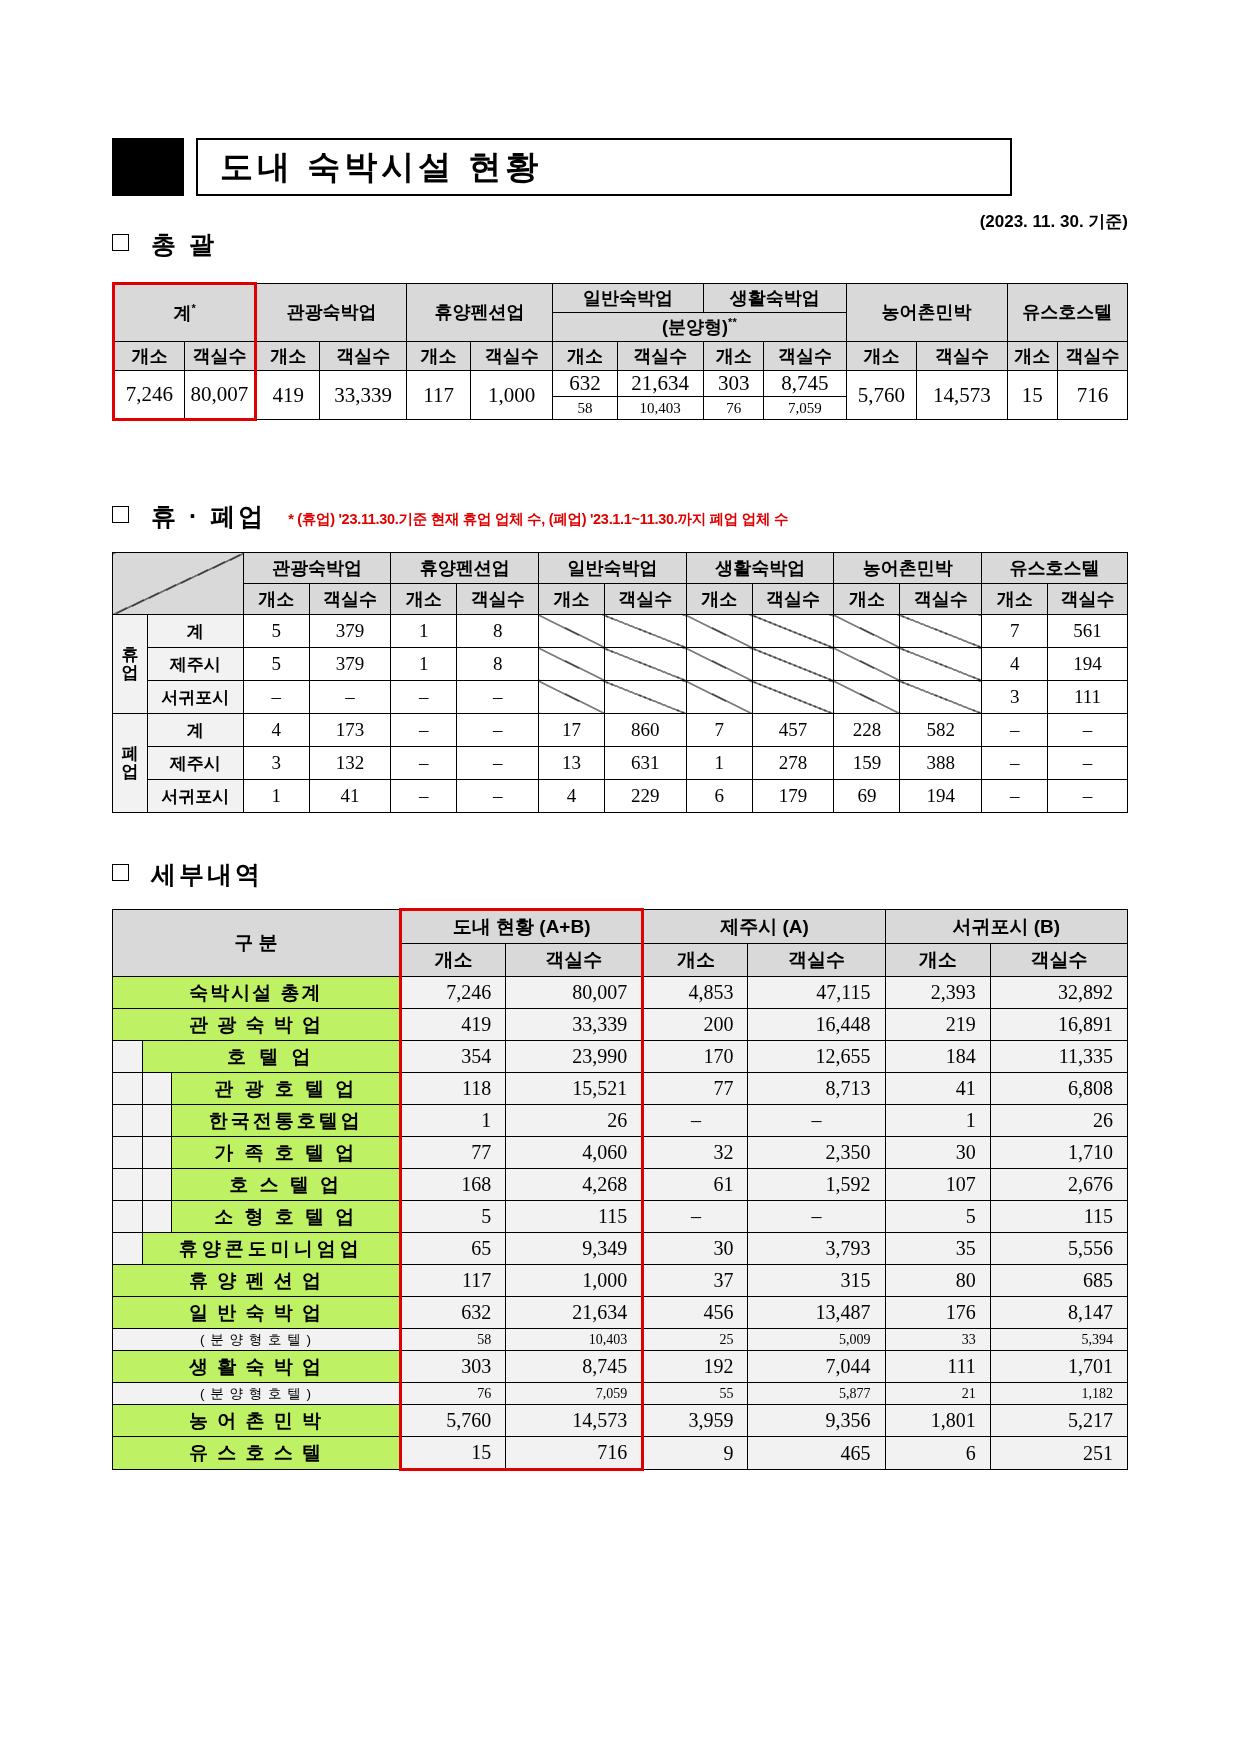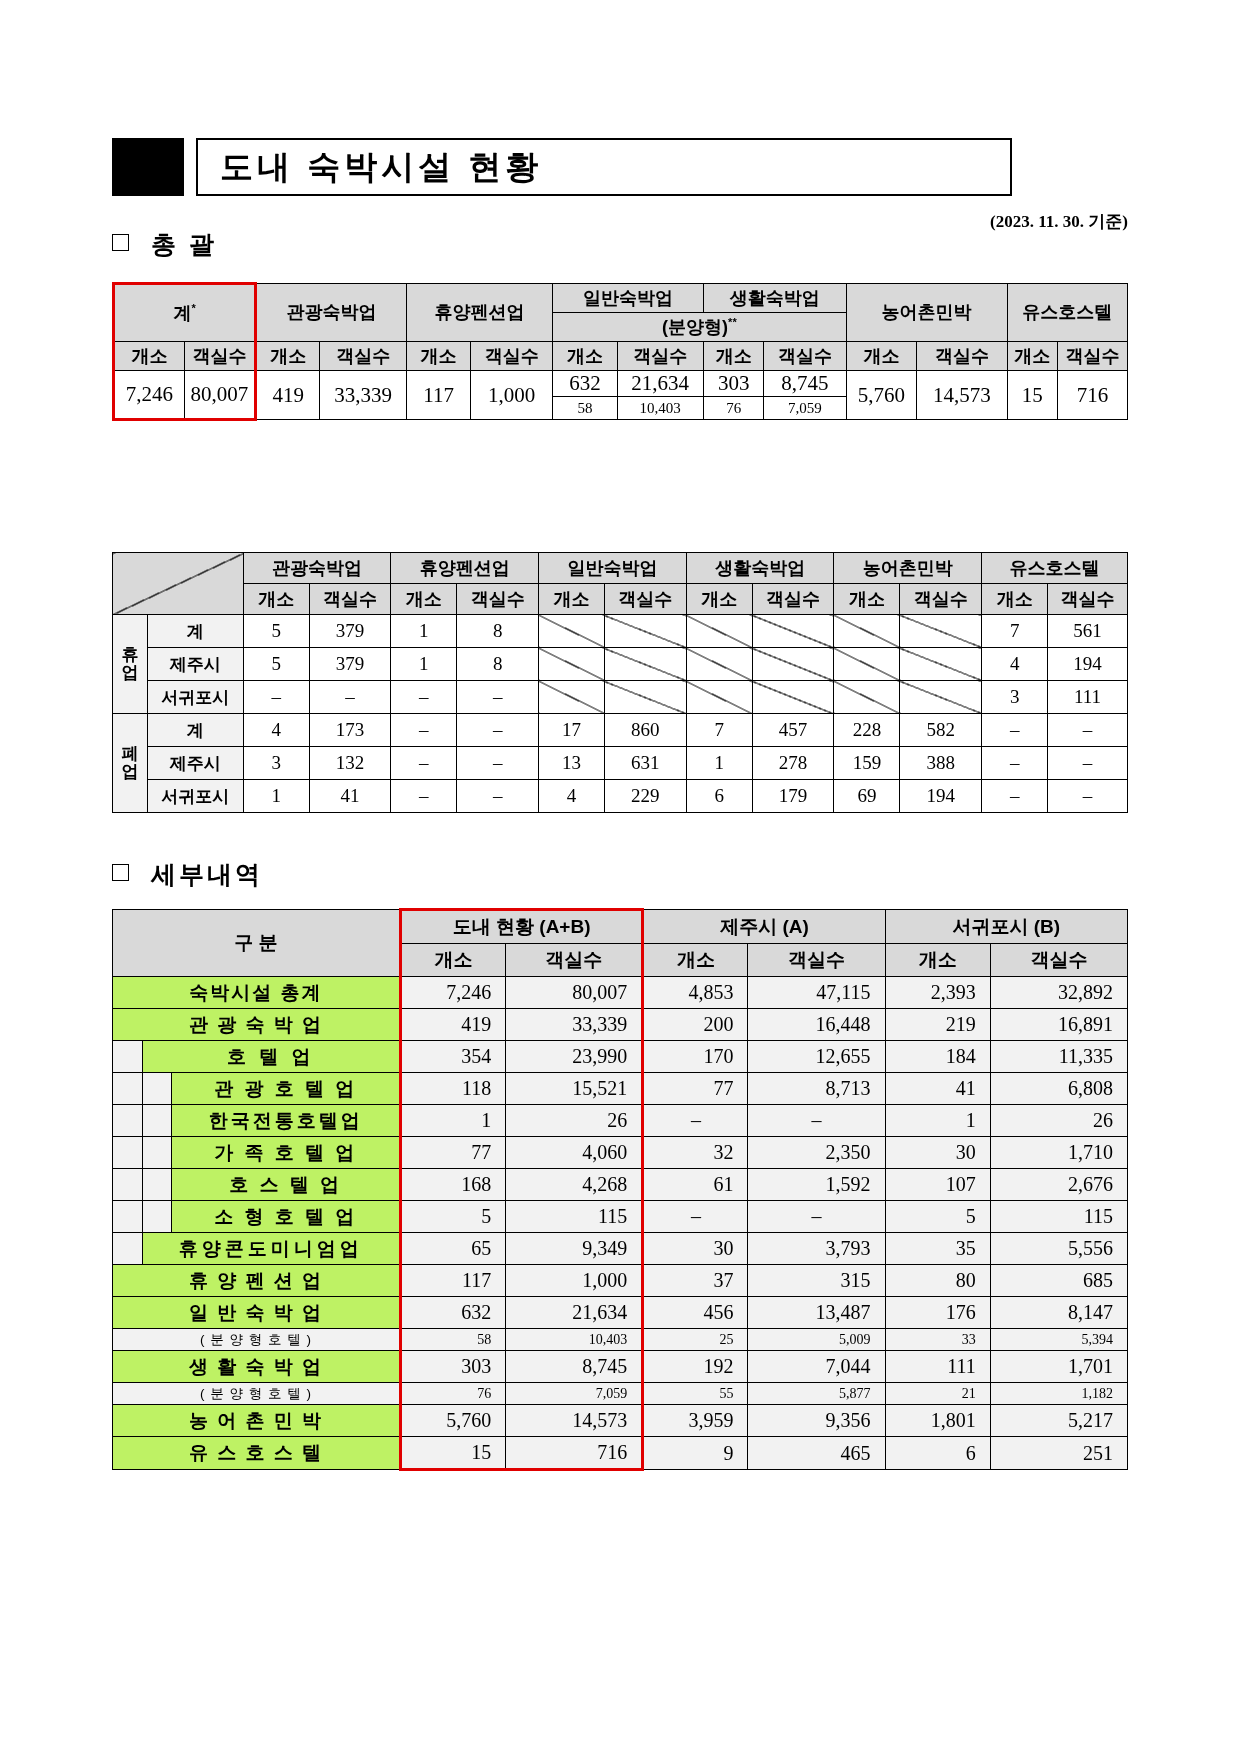--- a/index.html
+++ b/index.html
@@ -52,21 +52,21 @@
   .title-text {
     font-family: "Liberation Sans", "DejaVu Sans", sans-serif;
     font-size: 33px;
     font-weight: bold;
     letter-spacing: 4px;
   }
   .date-line {
     position: absolute;
     right: 112px;
     top: 210px;
-    font-family: Liberation Serif, serif;
+    font-family: Liberation Sans, sans-serif;
     font-size: 17px;
     font-weight: bold;
     letter-spacing: 0px;
   }
 
   
   .section {
     position: absolute;
     left: 112px;
     display: flex;
@@ -336,20 +336,25 @@
       <tr>
         <td class="small">58</td>
         <td class="small">10,403</td>
         <td class="small">76</td>
         <td class="small">7,059</td>
       </tr>
     </tbody>
   </table>
 
 
+  <div class="section" id="sec-closed">
+    <span class="sec-box"></span>
+    <span class="sec-title">휴 · 폐업</span>
+    <span class="sec-note">* (휴업) '23.11.30.기준 현재 휴업 업체 수, (폐업) '23.1.1~11.30.까지 폐업 업체 수</span>
+  </div>
 
   <table id="tbl-closed">
     <colgroup>
       <col style="width:34px">
         <col style="width:96px">
       <col style="width:66px">
         <col style="width:82px">
       <col style="width:66px">
         <col style="width:82px">
       <col style="width:66px">

